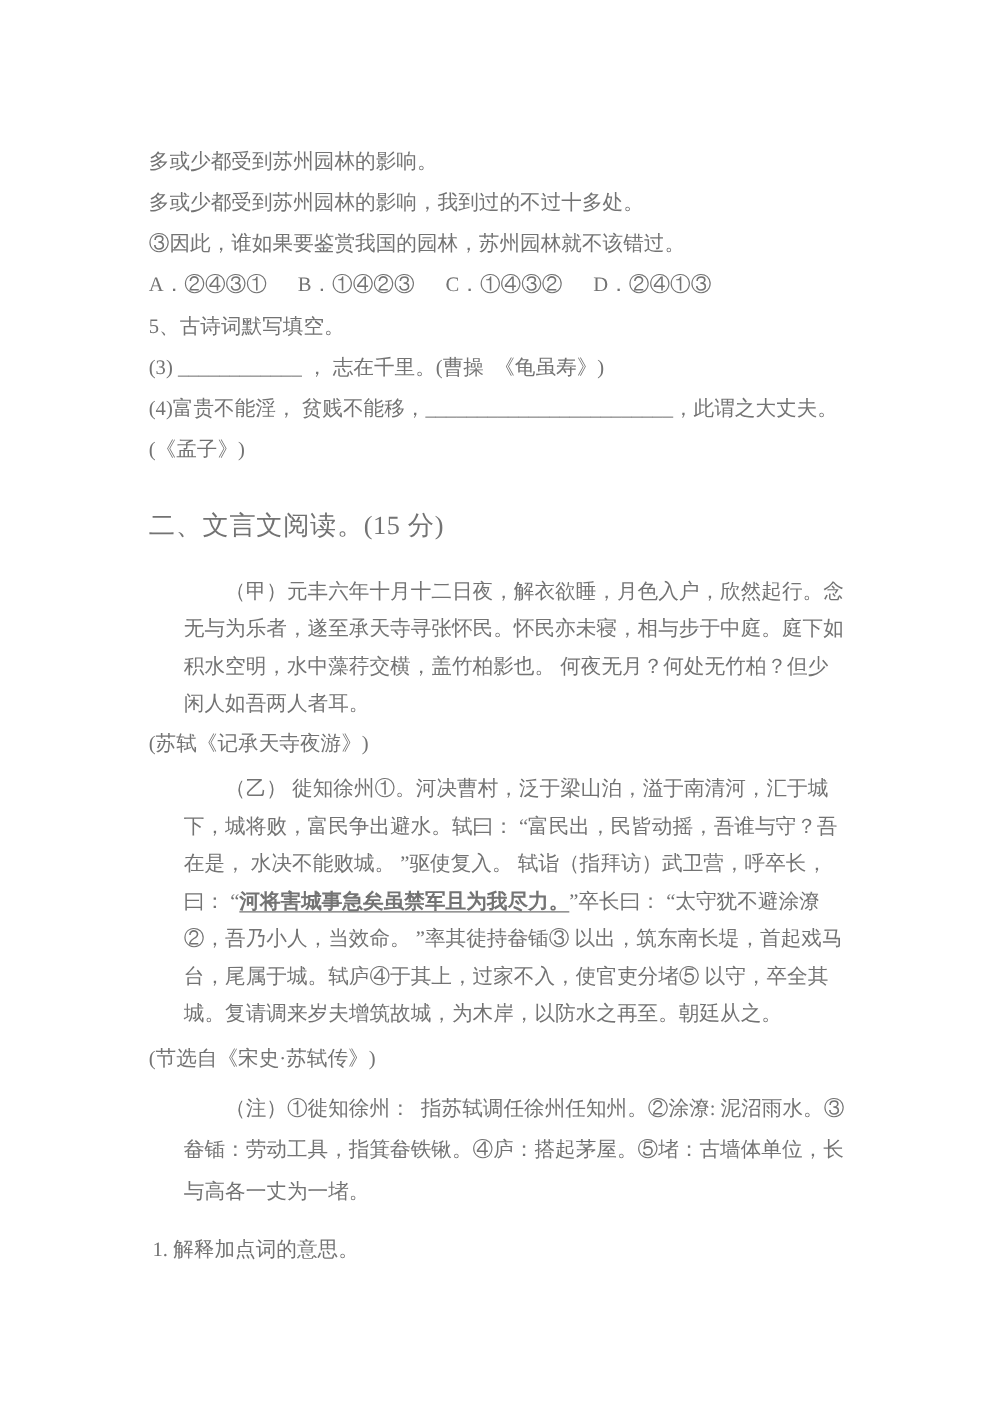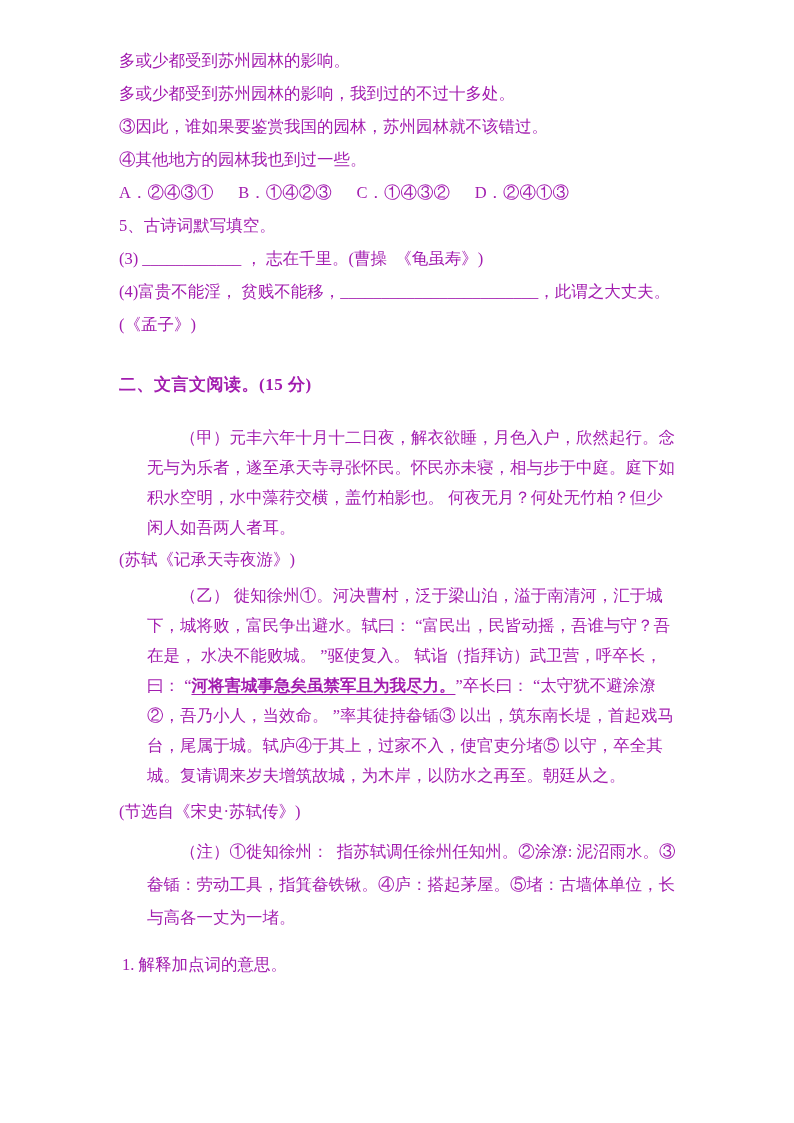--- a/index.html
+++ b/index.html
@@ -7,34 +7,34 @@
     margin: 0;
     padding: 0;
     background: #ffffff;
   }
   .page {
     position: relative;
     width: 794px;
     height: 1123px;
     margin: 0 auto;
     background: #ffffff;
-    padding: 44px 118px 0 119px;
+    padding: 112px 118px 0 119px;
     font-family: "Liberation Serif", "DejaVu Serif", serif;
     font-size: 16.5px;
-    color: #a21caf;
+    color: #737373;
     overflow: hidden;
   }
   .line {
     margin: 0;
     line-height: 33px;
     white-space: pre-wrap;
   }
   .heading {
-    font-size: 17px;
-    font-weight: 700;
+    font-size: 21px;
+    font-weight: 400;
     margin: 30px 0 24px 0;
     letter-spacing: 0.5px;
     line-height: 28px;
     white-space: pre-wrap;
   }
   .para {
     margin: 0;
     line-height: 30px;
     white-space: pre-wrap;
   }
@@ -61,21 +61,20 @@
 </style>
 </head>
 <body>
 
 <div class="page">
 
   <div>
     <p class="line">多或少都受到苏州园林的影响。</p>
     <p class="line">多或少都受到苏州园林的影响，我到过的不过十多处。</p>
     <p class="line">③因此，谁如果要鉴赏我国的园林，苏州园林就不该错过。</p>
-    <p class="line">④其他地方的园林我也到过一些。</p>
     <p class="line">A．②④③①      B．①④②③      C．①④③②      D．②④①③</p>
     <p class="line">5、古诗词默写填空。</p>
     <p class="line">(3) ____________ ， 志在千里。(曹操  《龟虽寿》)</p>
     <p class="line">(4)富贵不能淫， 贫贱不能移，________________________，此谓之大丈夫。 (《孟子》)</p>
   </div>
 
   <h2 class="heading">二、文言文阅读。(15 分)</h2>
 
   <p class="para indent">（甲）元丰六年十月十二日夜，解衣欲睡，月色入户，欣然起行。念无与为乐者，遂至承天寺寻张怀民。怀民亦未寝，相与步于中庭。庭下如积水空明，水中藻荇交横，盖竹柏影也。 何夜无月？何处无竹柏？但少闲人如吾两人者耳。</p>
   <div class="gap-attr"></div>

